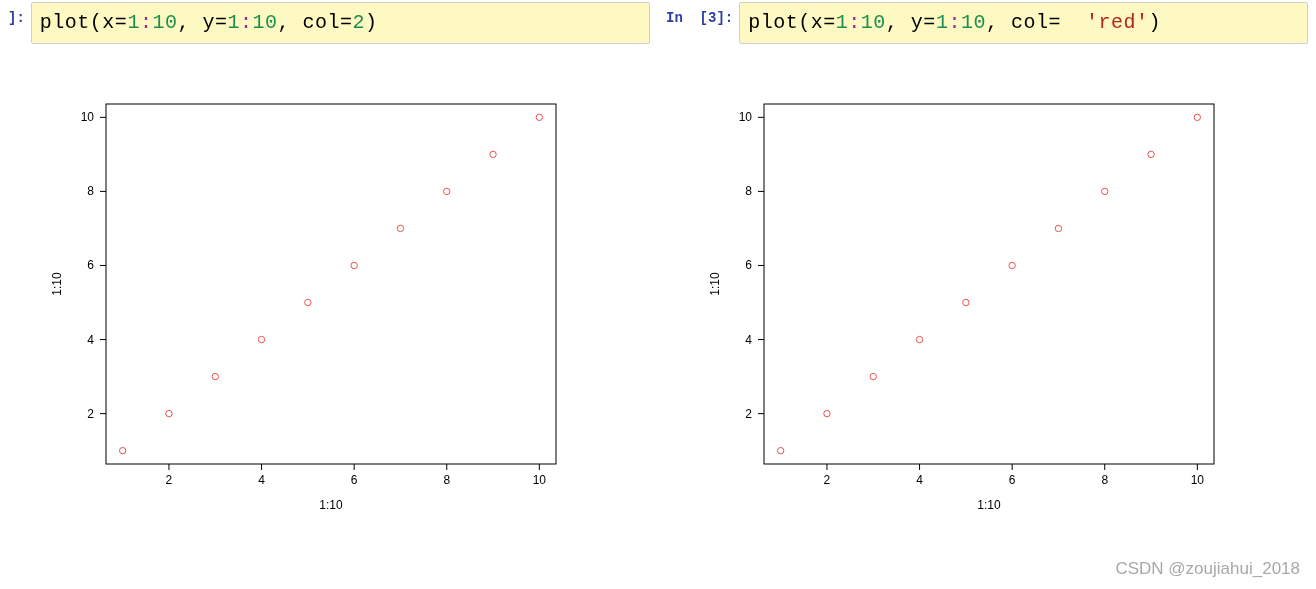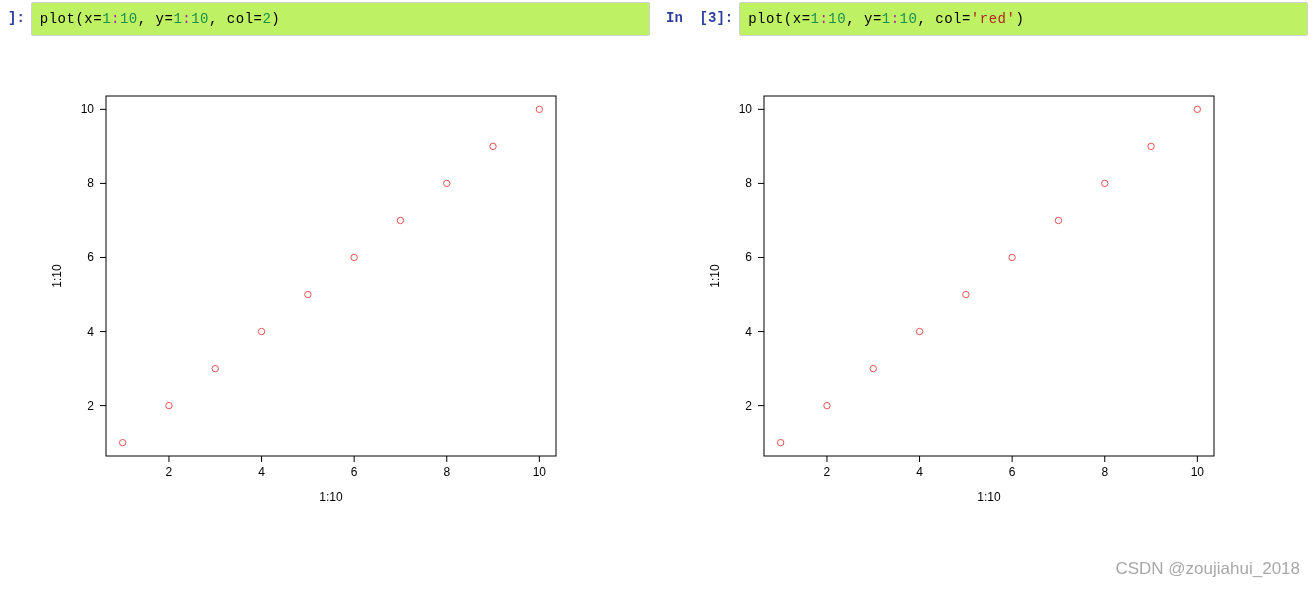--- a/index.html
+++ b/index.html
@@ -40,36 +40,36 @@
     }
     .prompt-left {
       color: #303F9F;
       font-weight: bold;
       padding: 8px 6px 8px 0;
       white-space: pre;
     }
     .code-input {
       flex: 1;
       border: 1px solid #cfcfcf;
-      background: #bef264;
+      background: #fef9c3;
       border-radius: 2px;
       padding: 7px 8px;
       font-family: "Courier New", monospace;
-      font-size: 14px;
+      font-size: 20px;
       line-height: 1.3;
       white-space: pre;
       letter-spacing: 0.5px;
     }
     .tk-fn { color: #000; }
     .tk-paren { color: #000; }
     .tk-arg { color: #000; }
     .tk-eq { color: #000; }
     .tk-num { color: #1a8f4e; }
     .tk-op { color: #a626a4; }
-    .tk-str { color: #b32424; }
+    .tk-str { color: #b32424; margin-left: 25px; }
     .output-area {
       padding: 10px 0 0 36px;
       position: relative;
     }
     .plot-box {
       position: relative;
       width: 540px;
       height: 480px;
     }
     svg { display: block; }

